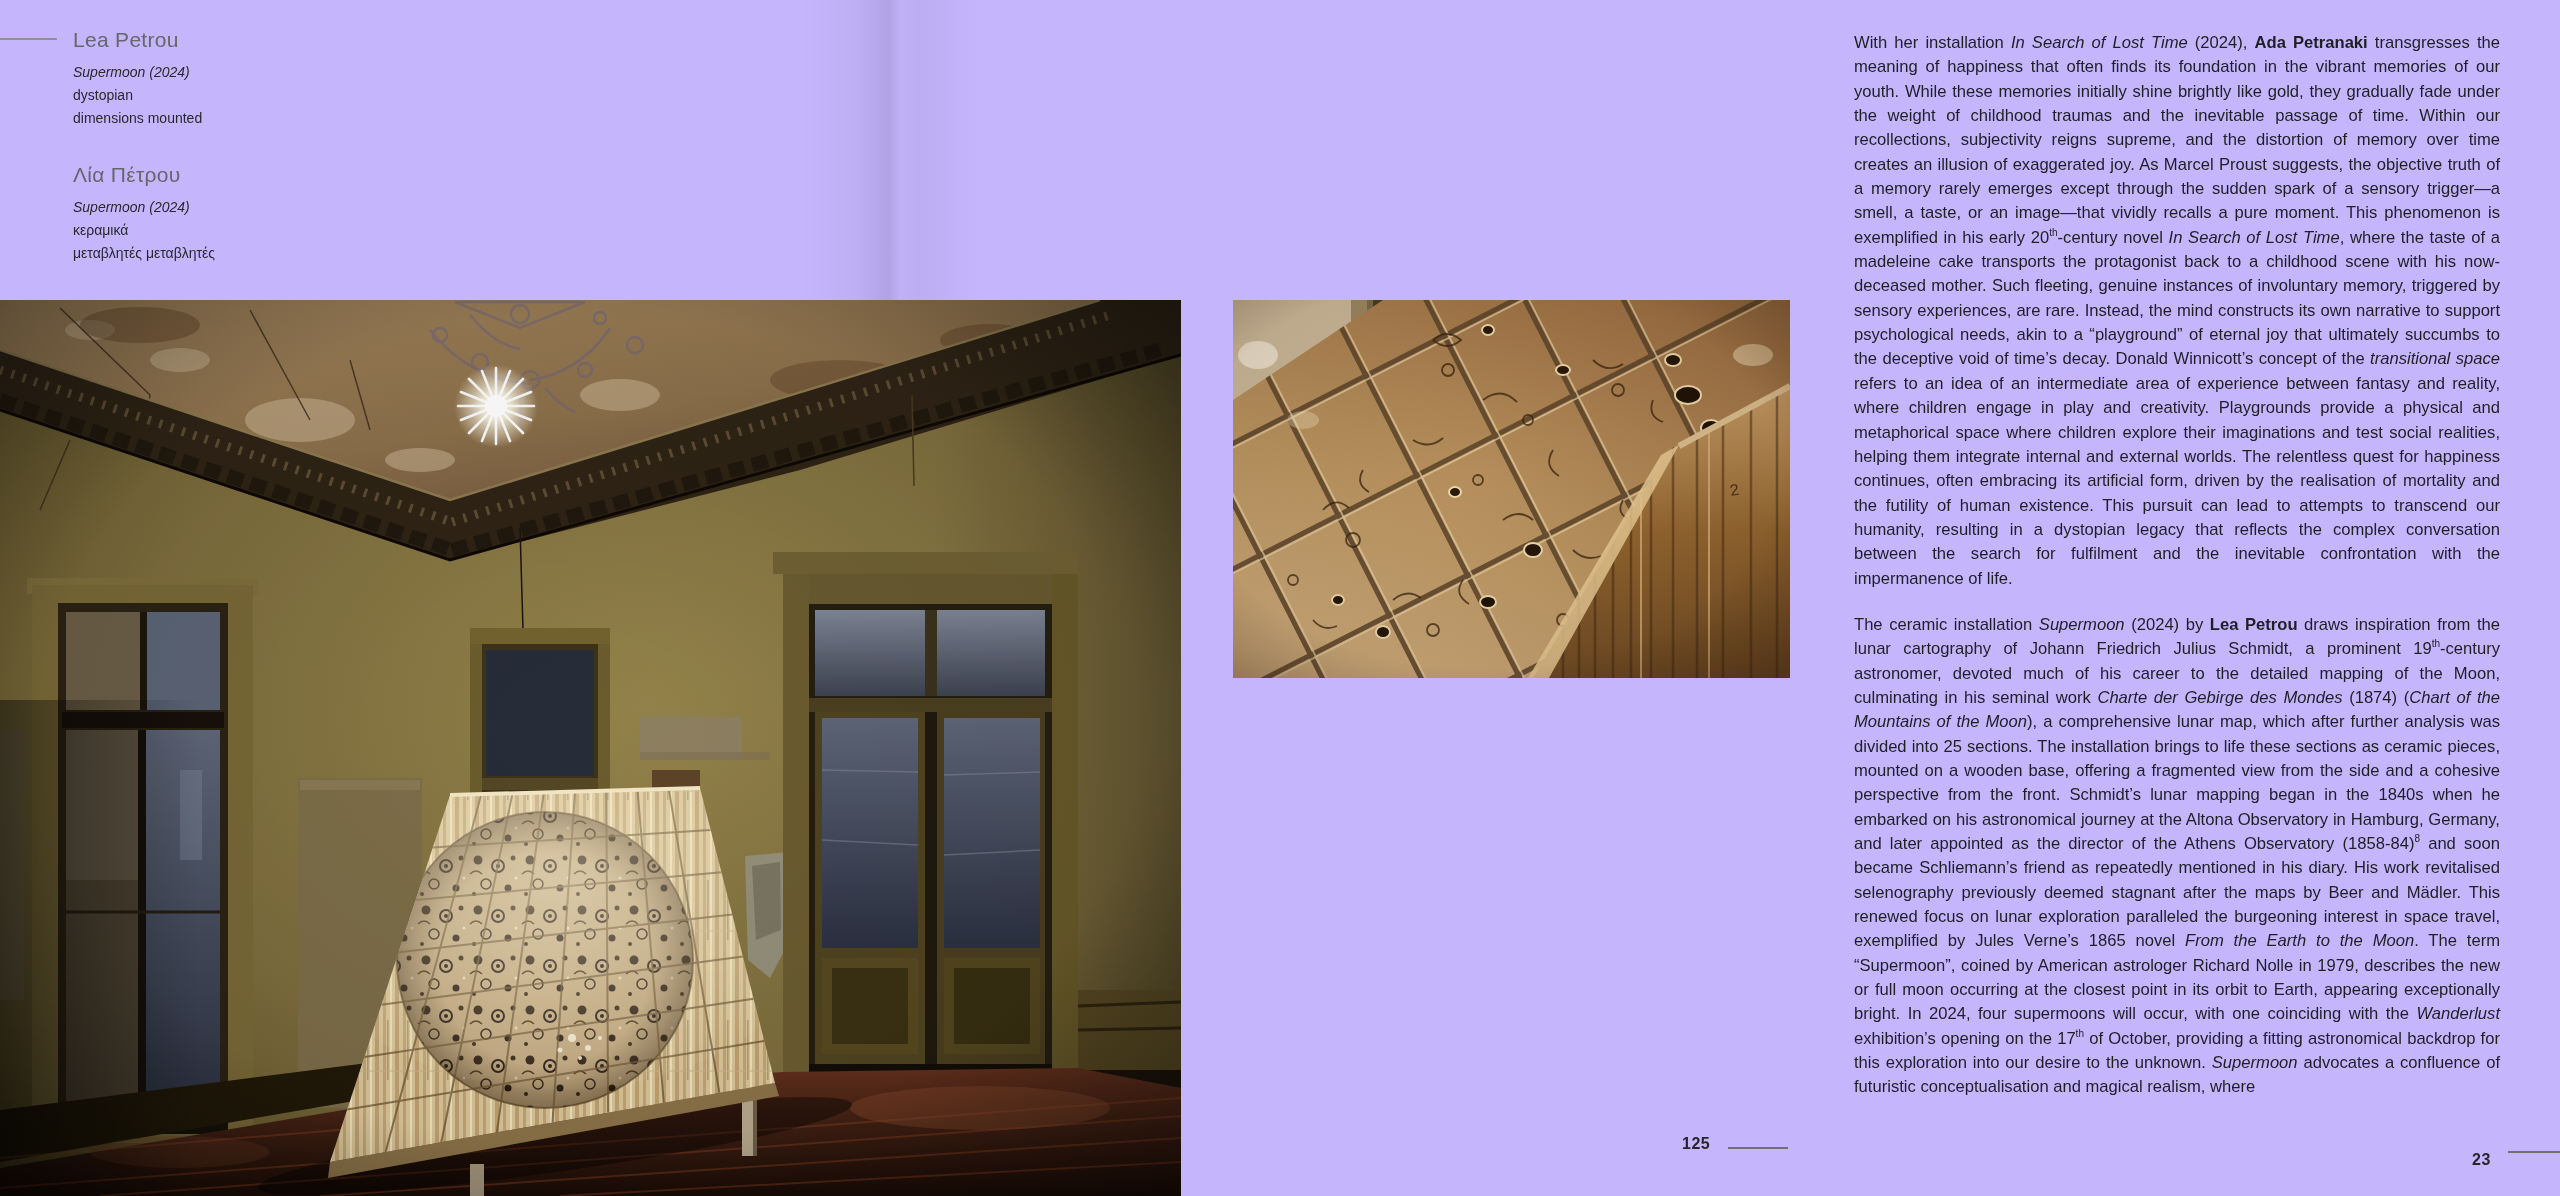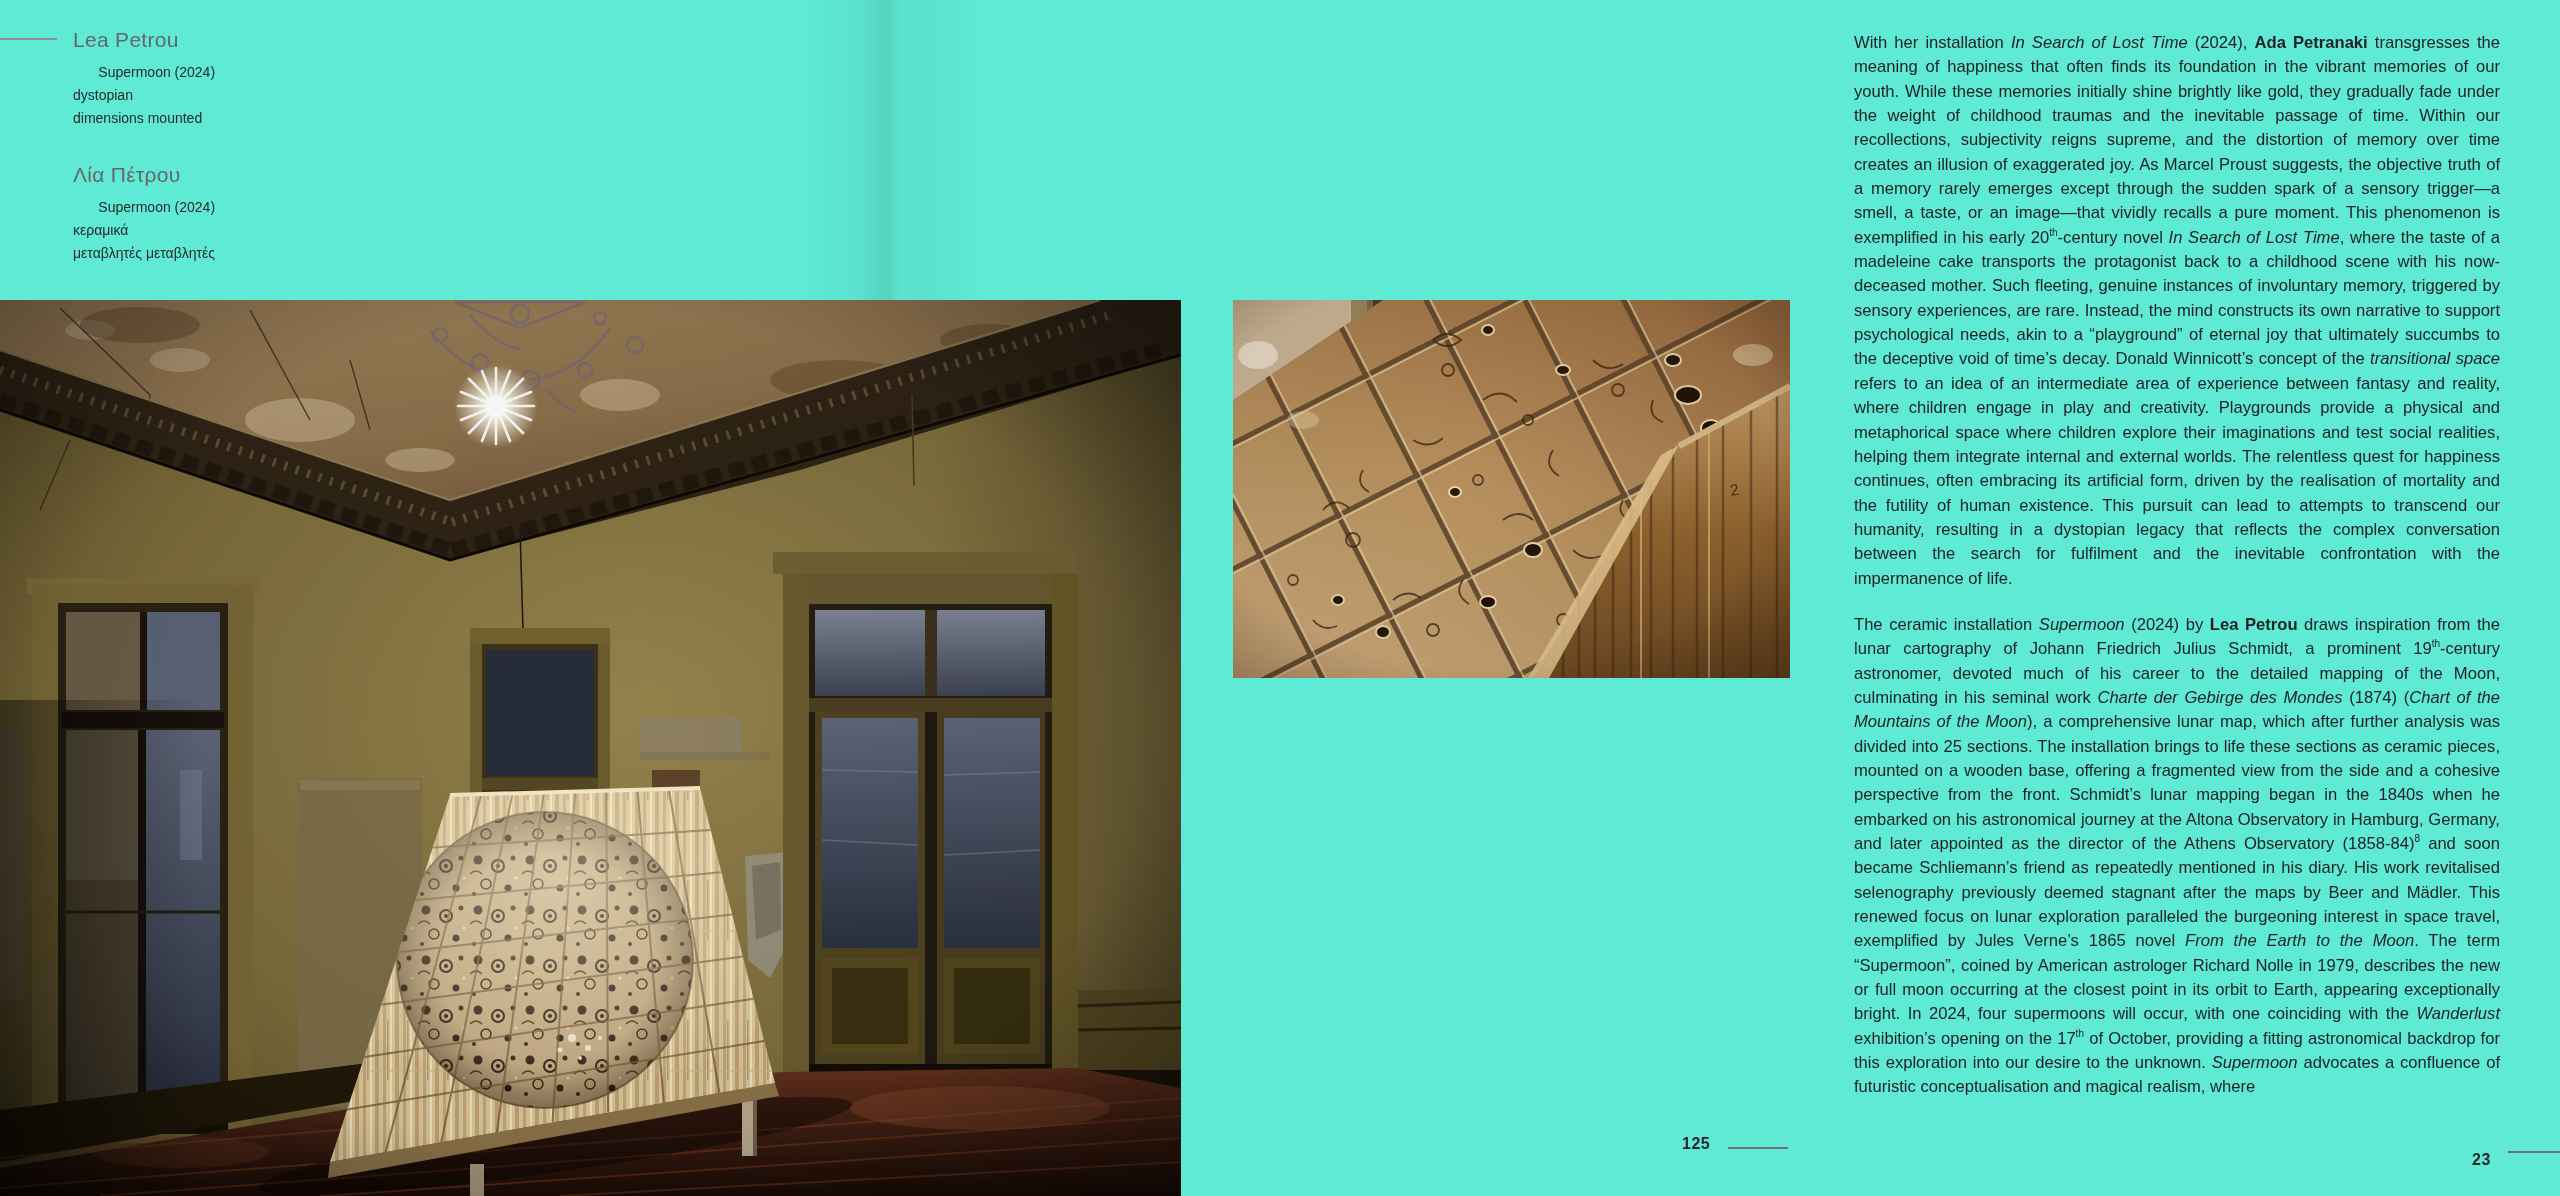--- a/index.html
+++ b/index.html
@@ -1,26 +1,26 @@
 <!DOCTYPE html>
 <html><head>
 <meta charset="utf-8">
 <style>
   html,body{margin:0;padding:0;background:#ffffff;}
-  .page{position:relative;width:2560px;height:1196px;background:#5eead4;overflow:hidden;
+  .page{position:relative;width:2560px;height:1196px;background:#c4b5fd;overflow:hidden;
         font-family:"Liberation Sans",sans-serif;}
   
   .gutter{position:absolute;left:800px;top:0;width:180px;height:300px;pointer-events:none;
     background:linear-gradient(90deg,rgba(0,0,0,0) 0%,rgba(0,0,0,0.035) 32%,rgba(0,0,0,0.10) 49%,
     rgba(0,0,0,0.025) 56%,rgba(0,0,0,0.045) 66%,rgba(0,0,0,0) 100%);}
   .top-rule{position:absolute;left:0;top:38px;width:57px;height:2px;background:#909094;}
   .credits{position:absolute;left:73px;top:28px;}
   .credit-name{font-size:21px;color:#66666b;letter-spacing:.3px;margin:0 0 9px 0;}
   .credit-line{font-size:14px;color:#29292d;line-height:23px;margin:0;}
-  .credit-work{text-align:right;}
+  .credit-work{font-style:italic;}
   .credit-gap{height:33px;}
   .essay{position:absolute;left:1851px;top:31px;width:649px;font-size:16.6px;line-height:24.35px;
          color:#1f1f24;text-align:justify;}
   .essay p{margin:0 0 22px 3px;}
   .essay .i{font-style:italic;}
   .essay .b{font-weight:bold;}
   .essay .sup{font-size:10px;vertical-align:super;line-height:0;}
   .pagenum{position:absolute;font-size:16px;font-weight:bold;color:#27272b;letter-spacing:.5px;}
   .pn-rule{position:absolute;height:2px;background:#6f6f73;}
   .main-photo{position:absolute;left:0;top:300px;width:1181px;height:896px;}

